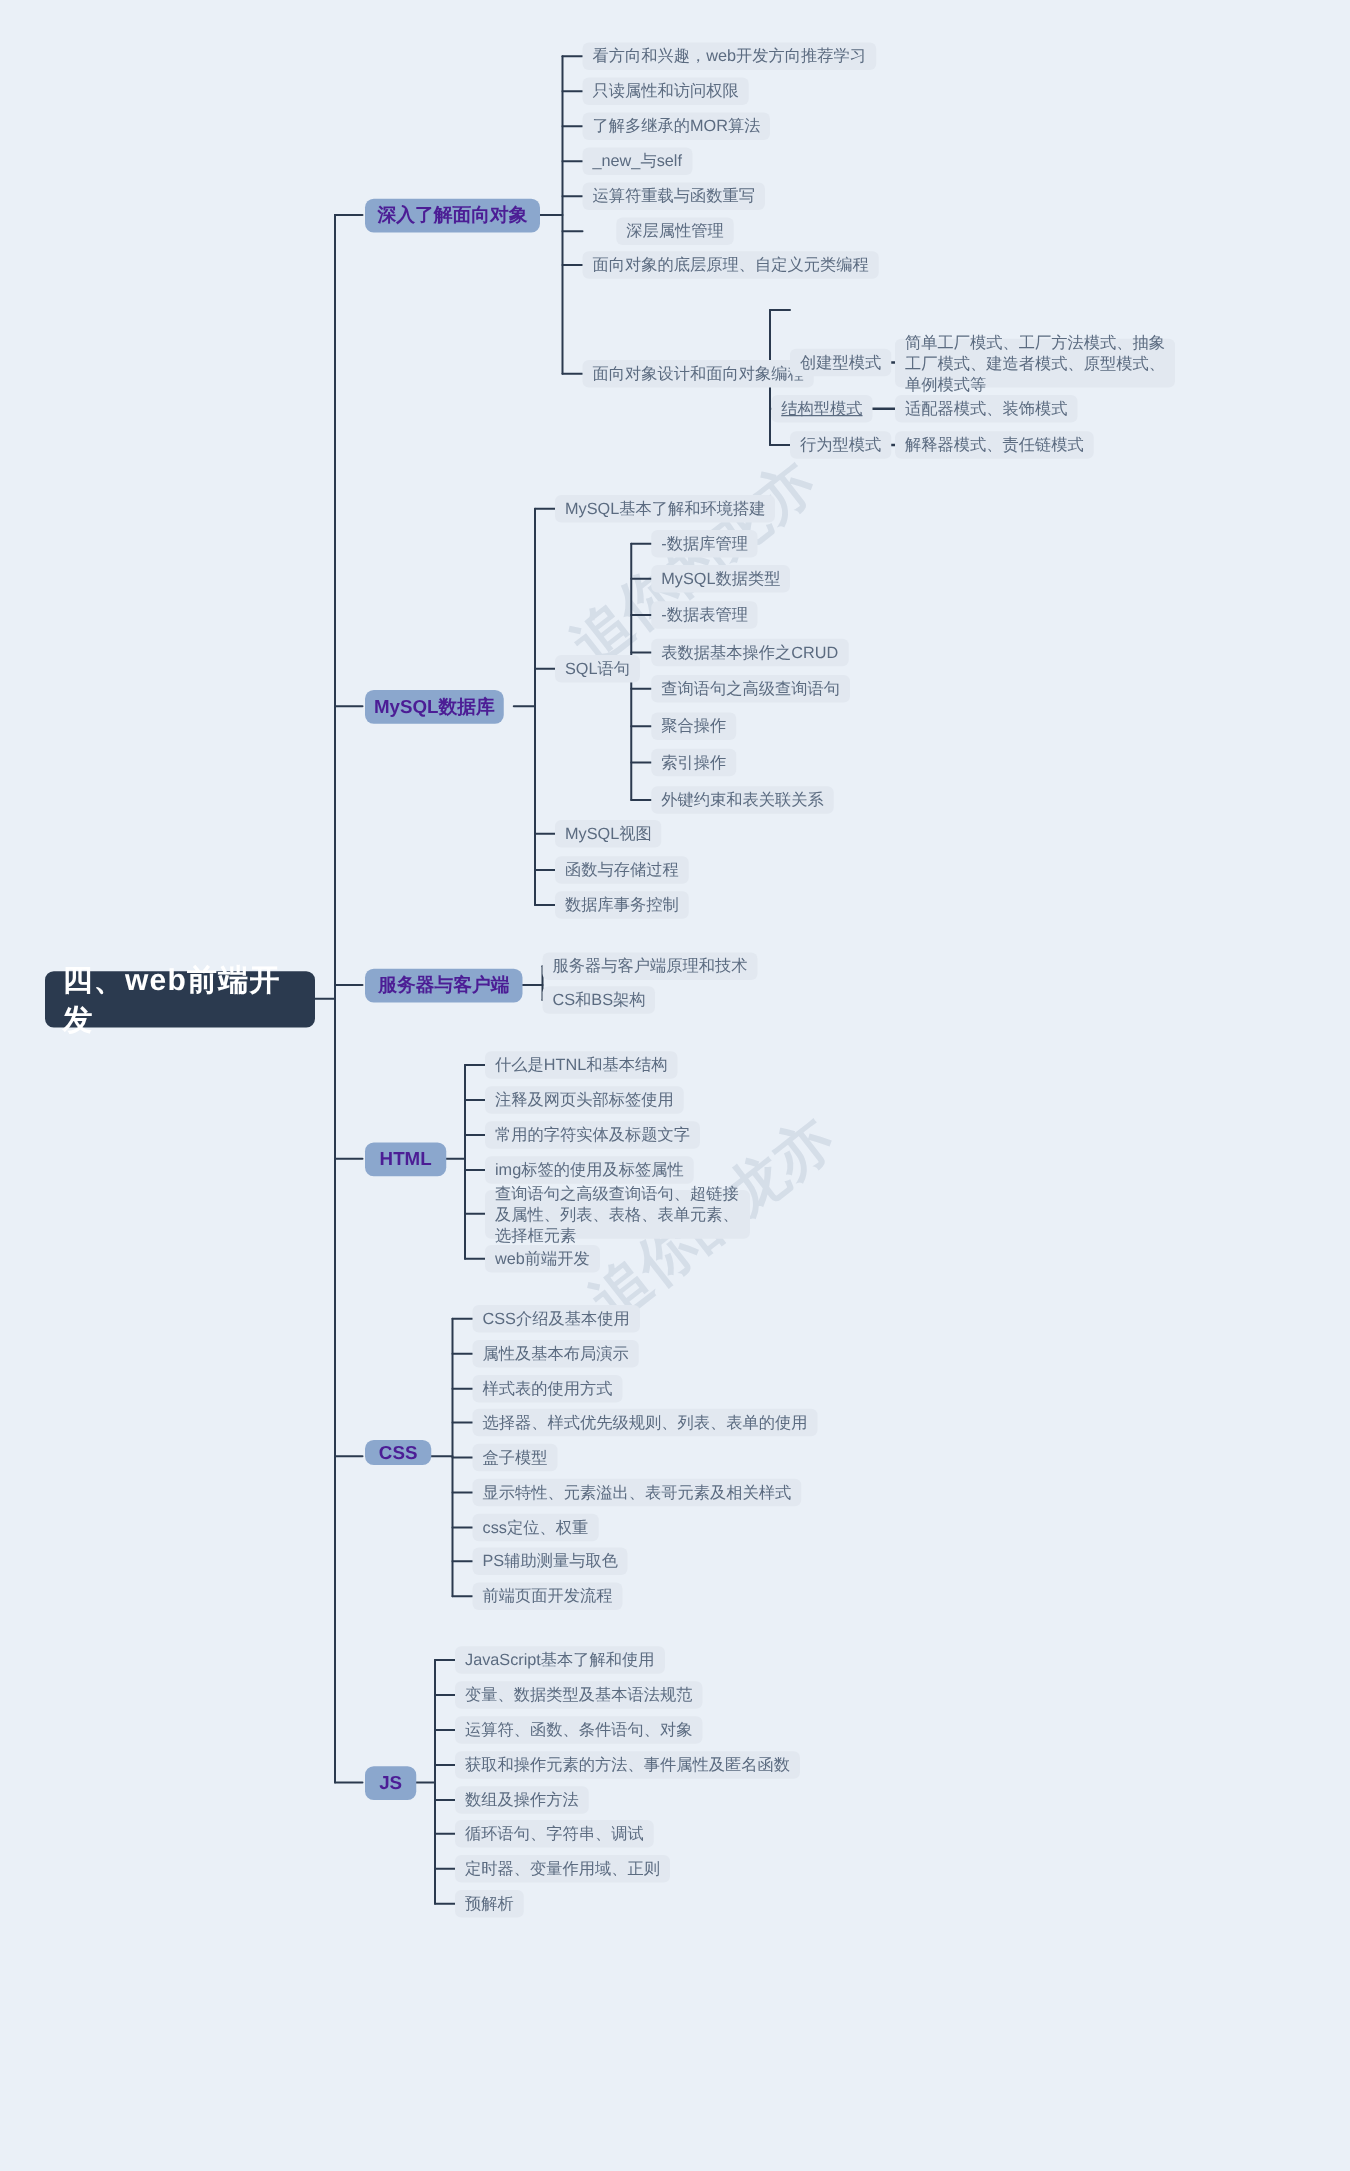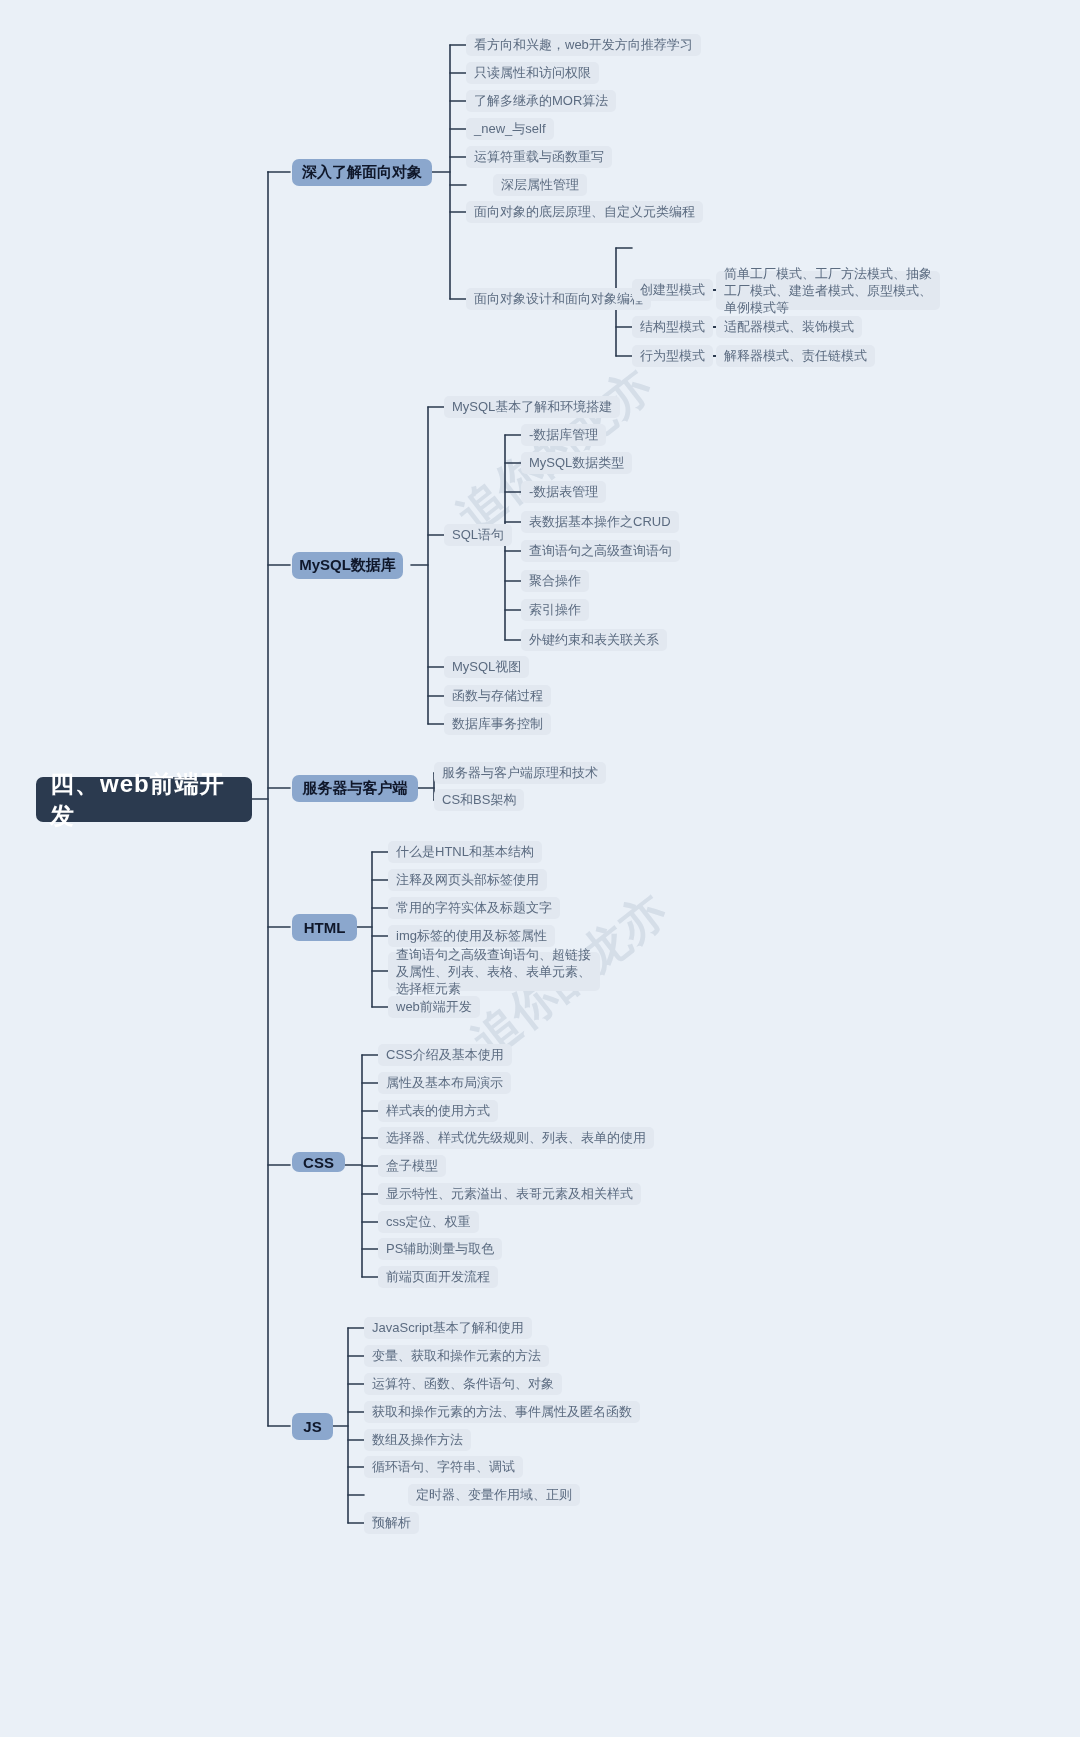--- a/index.html
+++ b/index.html
@@ -17,21 +17,21 @@
 
   .root{
     background:#2b3a4f;color:#ffffff;
     border-radius:7px;
     font-size:24px;font-weight:bold;
     letter-spacing:1px;
     display:flex;align-items:center;justify-content:center;
     padding:0 14px;
   }
   .branch{
-    background:#8ba7cd;color:#0f172a;
+    background:#8ba7cd;color:#4c1d95;
     border-radius:7px;
     font-size:15px;font-weight:bold;
     display:flex;align-items:center;justify-content:center;
     padding:0 12px;white-space:nowrap;
   }
   .mid{
     background:#e2e8f0;color:#5b6b80;
     border-radius:5px;
     font-size:13px;
     display:flex;align-items:center;
@@ -170,21 +170,21 @@
   <div class="node leaf" style="left:466px;top:146px;height:22px;">运算符重载与函数重写</div>
   <div class="node leaf" style="left:493px;top:174px;height:22px;">深层属性管理</div>
   <div class="node leaf" style="left:466px;top:201px;height:22px;">面向对象的底层原理、自定义元类编程</div>
 
   <div class="node mid" style="left:466px;top:288px;height:22px;">面向对象设计和面向对象编程</div>
 
 
   <div class="node mid" style="left:632px;top:279px;height:22px;">创建型模式</div>
   <div class="node leaf wrap" style="left:716px;top:271px;width:224px;height:39px;">简单工厂模式、工厂方法模式、抽象工厂模式、建造者模式、原型模式、单例模式等</div>
 
-  <div class="node mid" style="left:632px;top:316px;height:22px;">结构型模式</div>
+  <div class="node mid" style="left:617px;top:316px;height:22px;text-decoration:underline;">结构型模式</div>
   <div class="node leaf" style="left:716px;top:316px;height:22px;">适配器模式、装饰模式</div>
 
   <div class="node mid" style="left:632px;top:345px;height:22px;">行为型模式</div>
   <div class="node leaf" style="left:716px;top:345px;height:22px;">解释器模式、责任链模式</div>
 
   <div class="node branch" style="left:292px;top:552px;width:111px;height:27px;">MySQL数据库</div>
 
   <div class="node leaf" style="left:444px;top:396px;height:22px;">MySQL基本了解和环境搭建</div>
 
   <div class="node mid" style="left:444px;top:524px;height:22px;">SQL语句</div>
@@ -224,21 +224,21 @@
   <div class="node leaf" style="left:378px;top:1127px;height:22px;">选择器、样式优先级规则、列表、表单的使用</div>
   <div class="node leaf" style="left:378px;top:1155px;height:22px;">盒子模型</div>
   <div class="node leaf" style="left:378px;top:1183px;height:22px;">显示特性、元素溢出、表哥元素及相关样式</div>
   <div class="node leaf" style="left:378px;top:1211px;height:22px;">css定位、权重</div>
   <div class="node leaf" style="left:378px;top:1238px;height:22px;">PS辅助测量与取色</div>
   <div class="node leaf" style="left:378px;top:1266px;height:22px;">前端页面开发流程</div>
 
   <div class="node branch" style="left:292px;top:1413px;width:41px;height:27px;">JS</div>
 
   <div class="node leaf" style="left:364px;top:1317px;height:22px;">JavaScript基本了解和使用</div>
-  <div class="node leaf" style="left:364px;top:1345px;height:22px;">变量、获取和操作元素的方法</div>
+  <div class="node leaf" style="left:364px;top:1345px;height:22px;">变量、数据类型及基本语法规范</div>
   <div class="node leaf" style="left:364px;top:1373px;height:22px;">运算符、函数、条件语句、对象</div>
   <div class="node leaf" style="left:364px;top:1401px;height:22px;">获取和操作元素的方法、事件属性及匿名函数</div>
   <div class="node leaf" style="left:364px;top:1429px;height:22px;">数组及操作方法</div>
   <div class="node leaf" style="left:364px;top:1456px;height:22px;">循环语句、字符串、调试</div>
-  <div class="node leaf" style="left:364px;top:1484px;height:22px;margin-left:44px;">定时器、变量作用域、正则</div>
+  <div class="node leaf" style="left:364px;top:1484px;height:22px;">定时器、变量作用域、正则</div>
   <div class="node leaf" style="left:364px;top:1512px;height:22px;">预解析</div>
 
 </div>
 
 </body></html>

